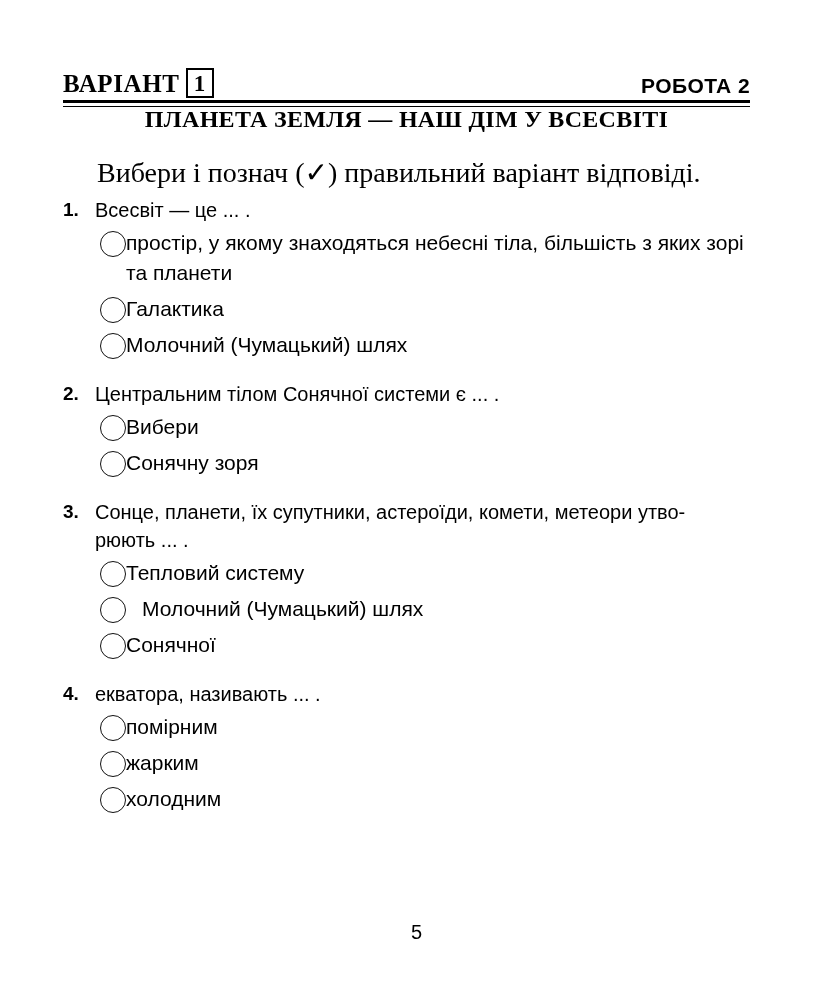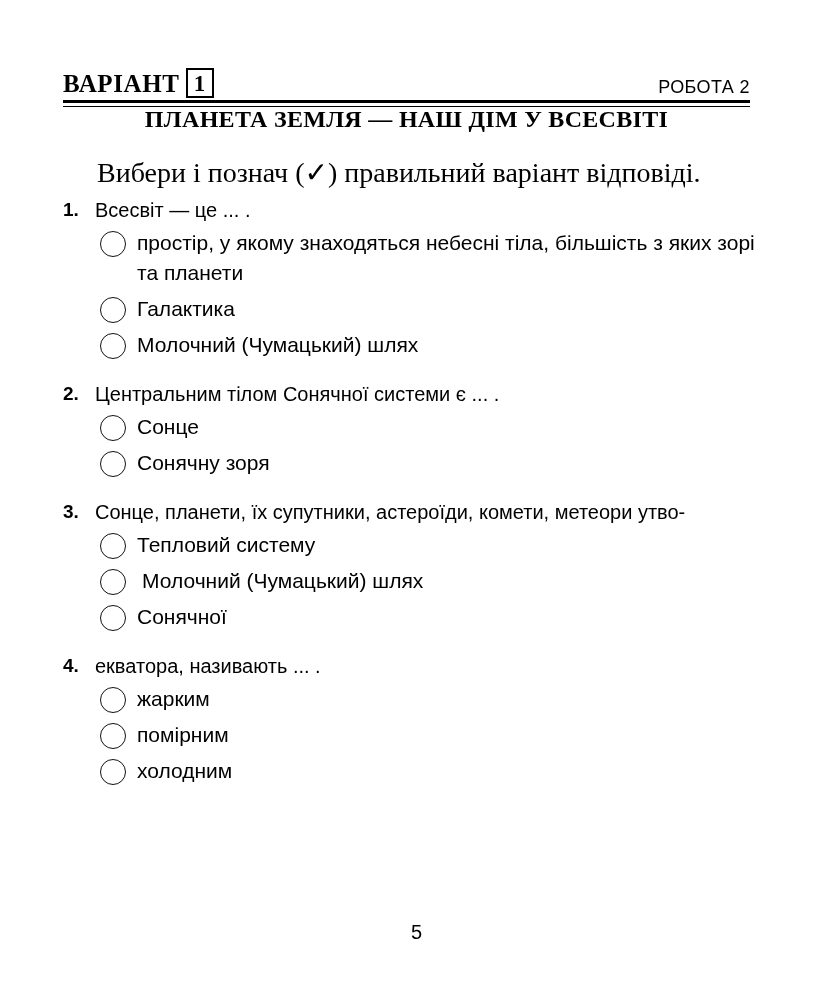--- a/index.html
+++ b/index.html
@@ -71,22 +71,22 @@
     position: absolute;
     left: 4px;
     top: 4px;
     width: 28px;
     height: 30px;
     background: #000;
     z-index: -1;
   }
   .work-label {
     font-family: "Liberation Sans", "DejaVu Sans", sans-serif;
-    font-weight: normal;
-    font-size: 18px;
+    font-weight: bold;
+    font-size: 21px;
     letter-spacing: 0.4px;
     line-height: 1;
     padding-bottom: 2px;
   }
 
   .rule-thick {
     position: absolute;
     left: 63px;
     top: 100px;
     width: 687px;
@@ -173,21 +173,20 @@
     width: 26px;
     height: 26px;
     border: 1.6px solid #111;
     border-radius: 50%;
     background: #fff;
     box-sizing: border-box;
     margin-top: 3px;
   }
   .opt-label {
     flex: 1 1 auto;
-    margin-left: 11px;
     font-family: "Liberation Sans", "DejaVu Sans", sans-serif;
     font-size: 21px;
     line-height: 30px;
     max-width: 625px;
   }
   .opt-label.indented {
     margin-left: 16px;
   }
 
   
@@ -250,35 +249,35 @@
     <div class="q-block-gap"></div>
 
     <div class="question">
       <div class="q-head">
         <span class="q-num">2.</span>
         <span class="q-text">Центральним тілом Сонячної системи є ... .</span>
       </div>
       <div class="options">
         <div class="option">
           <span class="radio"></span>
-          <span class="opt-label">Сонце</span>
+          <span class="opt-label">Вибери</span>
         </div>
         <div class="option">
           <span class="radio"></span>
           <span class="opt-label">Сонячну зоря</span>
         </div>
       </div>
     </div>
 
     <div class="q-block-gap"></div>
 
     <div class="question">
       <div class="q-head">
         <span class="q-num">3.</span>
-        <span class="q-text"><span>Сонце, планети, їх супутники, астероїди, комети, метеори утво-</span></span>
+        <span class="q-text"><span>Сонце, планети, їх супутники, астероїди, комети, метеори утво-</span><span class="line2">рюють ... .</span></span>
       </div>
       <div class="options">
         <div class="option">
           <span class="radio"></span>
           <span class="opt-label">Тепловий систему</span>
         </div>
         <div class="option">
           <span class="radio"></span>
           <span class="opt-label indented">Молочний (Чумацький) шлях</span>
         </div>
@@ -292,28 +291,28 @@
     <div class="q-block-gap"></div>
 
     <div class="question">
       <div class="q-head">
         <span class="q-num">4.</span>
         <span class="q-text"><span class="line2">екватора, називають ... .</span></span>
       </div>
       <div class="options">
         <div class="option">
           <span class="radio"></span>
+          <span class="opt-label">помірним</span>
+        </div>
+        <div class="option">
+          <span class="radio"></span>
           <span class="opt-label">жарким</span>
         </div>
         <div class="option">
           <span class="radio"></span>
-          <span class="opt-label">помірним</span>
-        </div>
-        <div class="option">
-          <span class="radio"></span>
           <span class="opt-label">холодним</span>
         </div>
       </div>
     </div>
 
   </div>
 
   <div class="page-number">5</div>
 
 </div>

